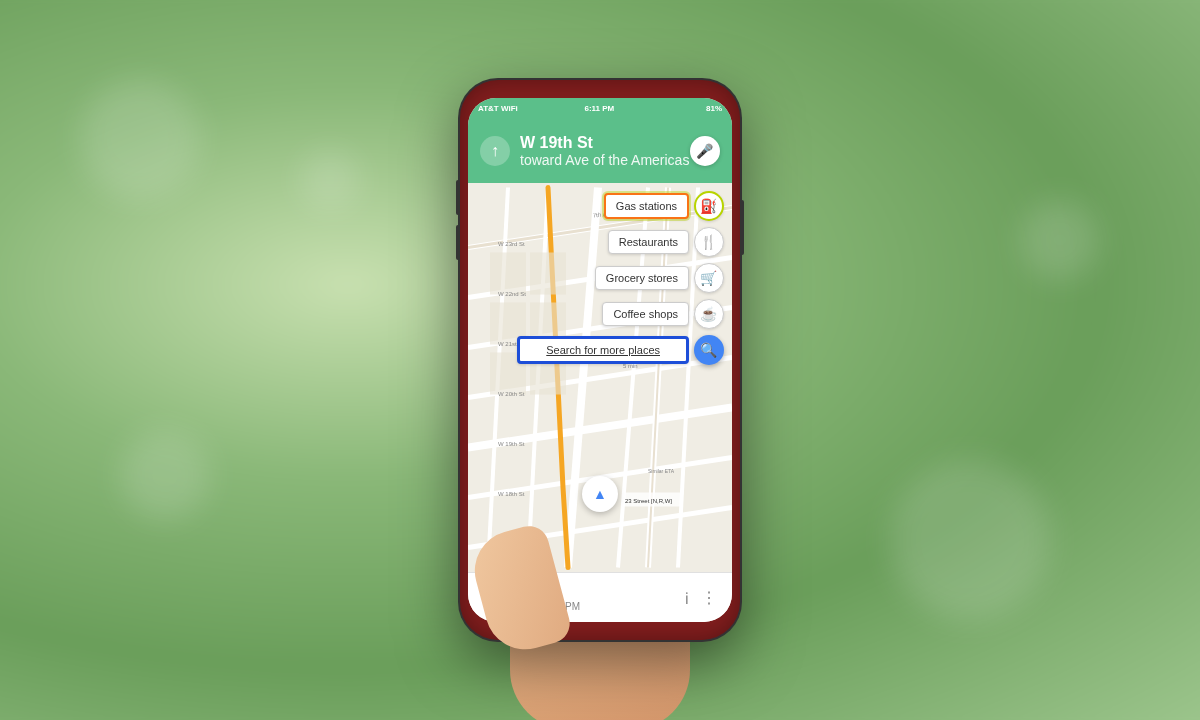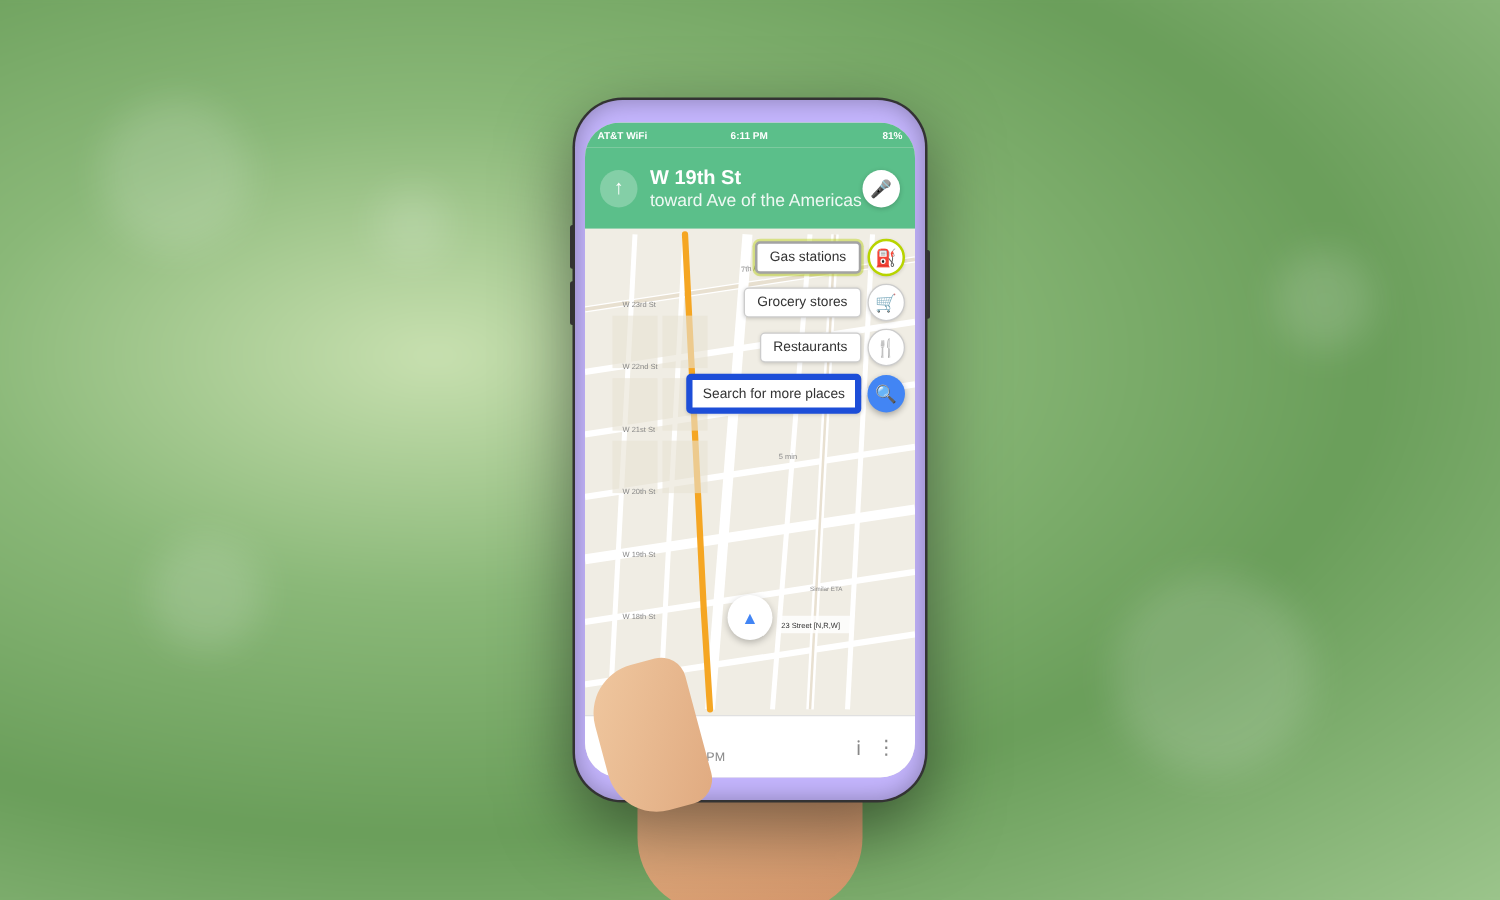--- a/index.html
+++ b/index.html
@@ -47,21 +47,21 @@
       display: flex;
       align-items: center;
       justify-content: center;
     }
 
     
     .phone {
       position: relative;
       width: 280px;
       height: 560px;
-      background: #c4b5fd;
+      background: #7f1d1d;
       border-radius: 38px;
       box-shadow: 
         0 0 0 2px #333,
         0 20px 60px rgba(0,0,0,0.5),
         inset 0 0 20px rgba(0,0,0,0.3);
       z-index: 10;
     }
 
     
     .phone-screen {
@@ -183,21 +183,21 @@
       border-radius: 4px;
       padding: 5px 10px;
       font-size: 11px;
       color: #333;
       cursor: pointer;
       box-shadow: 0 1px 3px rgba(0,0,0,0.15);
       white-space: nowrap;
     }
 
     .place-btn.highlighted {
-      border: 2px solid #a3a3a3;
+      border: 2px solid #f97316;
       box-shadow: 0 0 0 2px rgba(184,212,0,0.4), 0 1px 3px rgba(0,0,0,0.15);
     }
 
     .place-icon-btn {
       width: 30px;
       height: 30px;
       background: white;
       border: 1px solid #ccc;
       border-radius: 50%;
       display: flex;
@@ -214,27 +214,28 @@
     }
 
     .search-row {
       display: flex;
       align-items: center;
       gap: 5px;
     }
 
     .search-btn {
       background: white;
-      border: 5px solid #1d4ed8;
+      border: 3px solid #1d4ed8;
       border-radius: 4px;
-      padding: 5px 8px;
+      padding: 5px 26px;
       font-size: 11px;
       color: #333;
       cursor: pointer;
       box-shadow: 0 1px 3px rgba(0,0,0,0.15);
+      text-decoration: underline;
     }
 
     .search-icon-btn {
       width: 30px;
       height: 30px;
       background: #4285f4;
       border-radius: 50%;
       display: flex;
       align-items: center;
       justify-content: center;
@@ -457,29 +458,33 @@
             </div>
 
             <div class="places-overlay">
 
               <div class="place-row">
                 <button class="place-btn highlighted">Gas stations</button>
                 <div class="place-icon-btn highlighted">⛽</div>
               </div>
 
               <div class="place-row">
+                <button class="place-btn">Restaurants</button>
+                <div class="place-icon-btn">🍴</div>
+              </div>
+
+              <div class="place-row">
                 <button class="place-btn">Grocery stores</button>
                 <div class="place-icon-btn">🛒</div>
               </div>
 
               <div class="place-row">
-                <button class="place-btn">Restaurants</button>
-                <div class="place-icon-btn">🍴</div>
+                <button class="place-btn">Coffee shops</button>
+                <div class="place-icon-btn">☕</div>
               </div>
-
 
               <div class="search-row">
                 <button class="search-btn">Search for more places</button>
                 <div class="search-icon-btn">🔍</div>
               </div>
 
             </div>
 
           </div>
 

